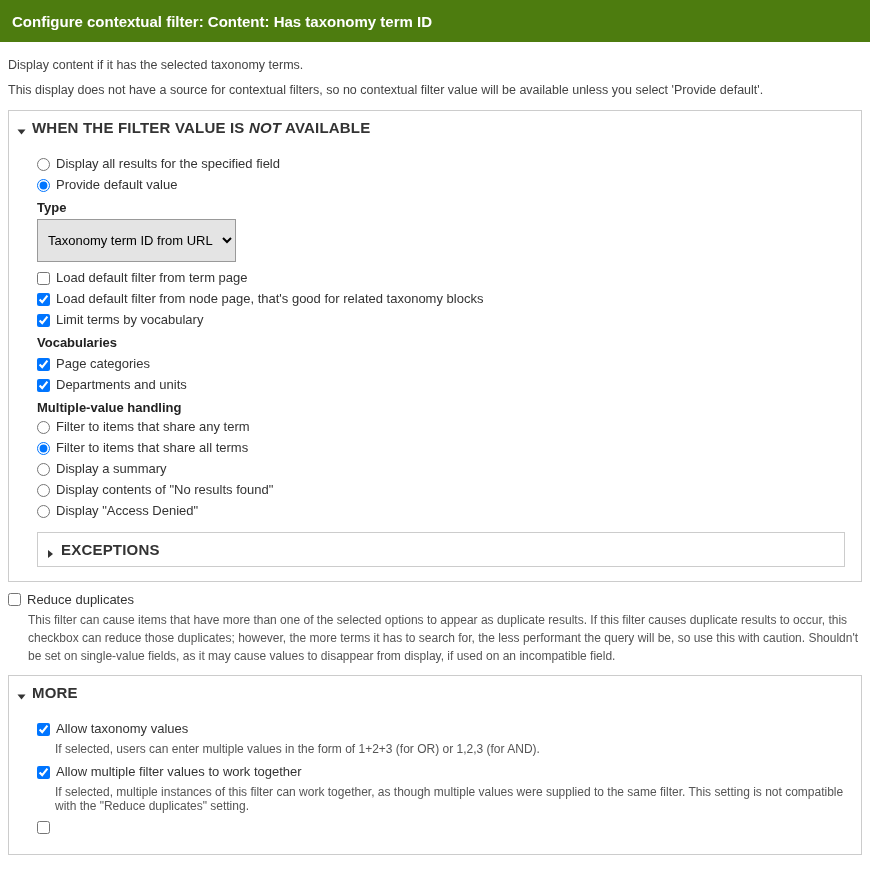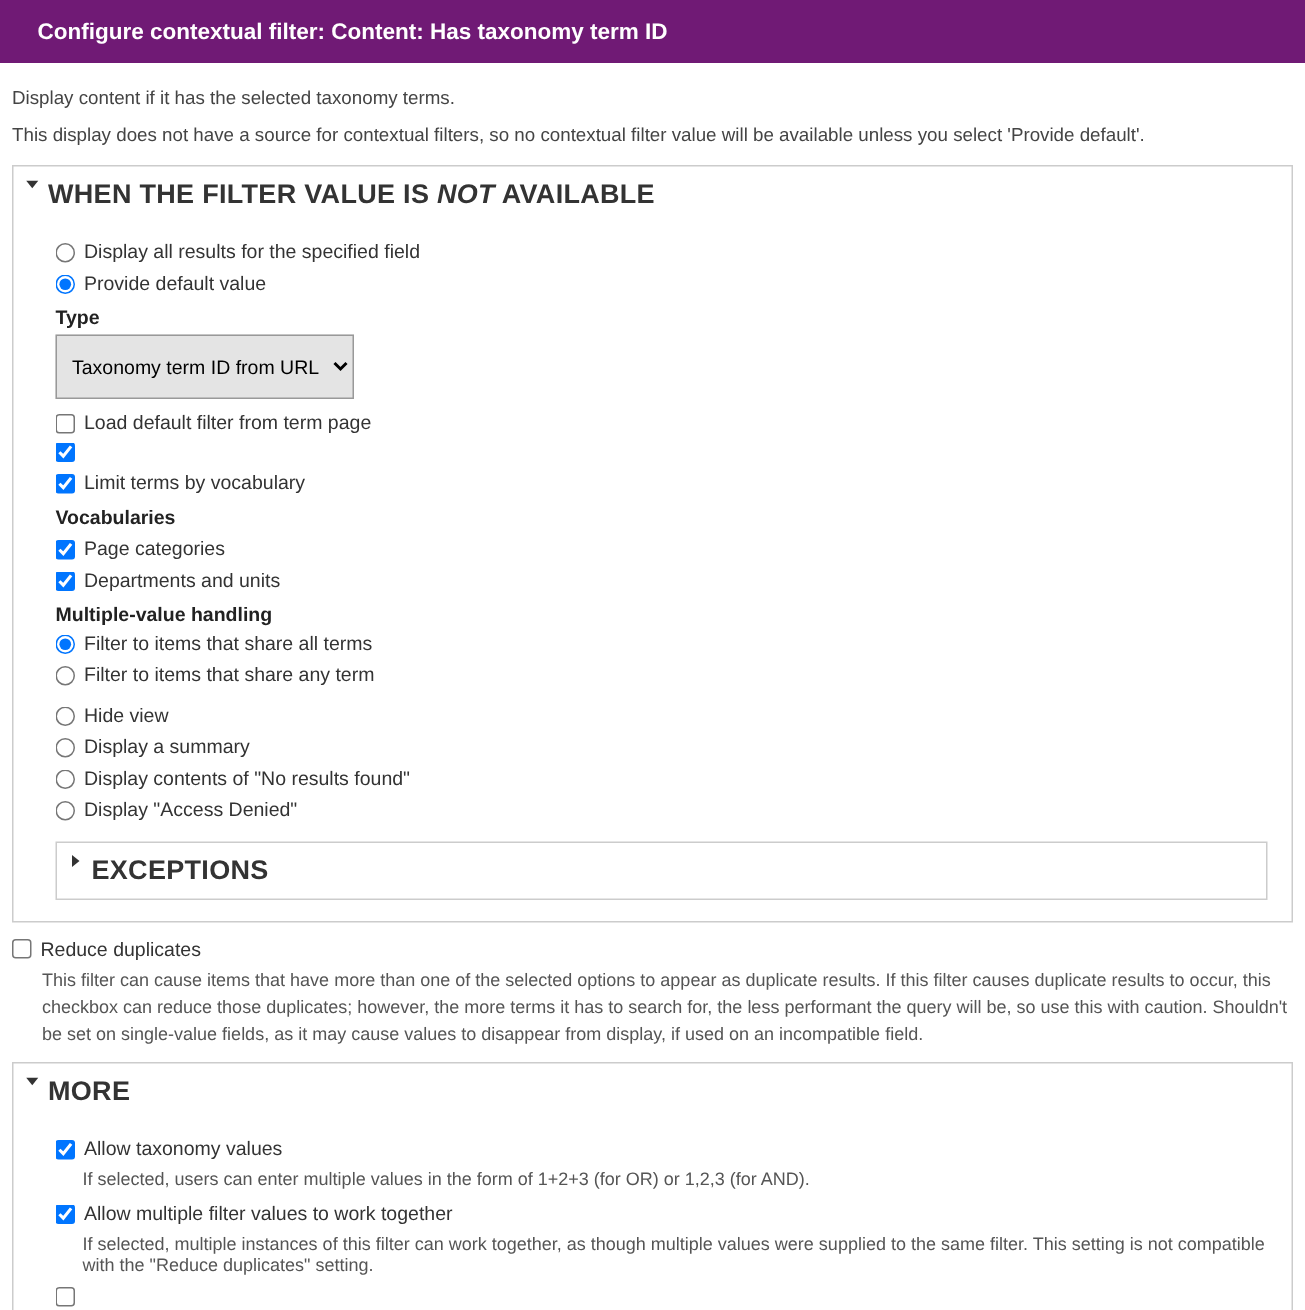--- a/index.html
+++ b/index.html
@@ -3,23 +3,23 @@
 <meta charset="utf-8">
 <style>
 * { box-sizing: border-box; margin: 0; padding: 0; }
 body {
   font-family: "Lucida Grande", "Lucida Sans Unicode", Verdana, sans-serif;
   font-size: 13px;
   color: #333;
   background: #fff;
 }
 .header-bar {
-  background: #701a75;
+  background: #4d7c0f;
   color: #fff;
-  padding: 10px 25px;
+  padding: 10px 12px;
   font-size: 15px;
   font-weight: bold;
   height: 42px;
   display: flex;
   align-items: center;
 }
 .content {
   padding: 14px 8px 8px 8px;
 }
 .intro-text {
@@ -30,25 +30,25 @@
 }
 .fieldset {
   border: 1px solid #ccc;
   margin-top: 10px;
   padding: 0;
   background: #fff;
 }
 .fieldset-legend {
   padding: 8px 10px 8px 10px;
   font-weight: bold;
-  font-size: 18px;
+  font-size: 15px;
   color: #333;
   cursor: pointer;
   display: flex;
-  align-items: flex-start;
+  align-items: flex-end;
   gap: 4px;
   text-transform: uppercase;
   letter-spacing: 0.2px;
 }
 .fieldset-legend .em { font-style: italic; font-weight: bold; }
 .disclosure {
   display: inline-block;
   width: 0; height: 0;
   border-left: 5px solid #333;
   border-top: 4px solid transparent;
@@ -147,50 +147,47 @@
           <option>Taxonomy term ID from URL</option>
         </select>
       </div>
 
       <div class="form-item">
         <input type="checkbox" style="">
         <label>Load default filter from term page</label>
       </div>
       <div class="form-item">
         <input type="checkbox" checked="" style="">
+        <label>Load default filter from node page, that's good for related taxonomy blocks</label>
       </div>
       <div class="form-item">
         <input type="checkbox" checked="" style="">
         <label>Limit terms by vocabulary</label>
       </div>
 
       <div class="sub-label">Vocabularies</div>
       <div class="form-item">
         <input type="checkbox" checked="" style="">
         <label>Page categories</label>
       </div>
       <div class="form-item">
         <input type="checkbox" checked="" style="">
         <label>Departments and units</label>
       </div>
 
       <div class="sub-label">Multiple-value handling</div>
+      <div class="form-item" style="margin-top:2px">
+        <input type="radio" name="multi" style="">
+        <label>Filter to items that share any term</label>
+      </div>
       <div class="form-item" style="margin-top:2px">
         <input type="radio" name="multi" checked="" style="">
         <label>Filter to items that share all terms</label>
       </div>
-      <div class="form-item" style="margin-top:2px">
-        <input type="radio" name="multi" style="">
-        <label>Filter to items that share any term</label>
-      </div>
-
-      <div class="form-item" style="margin-top:12px">
-        <input type="radio" name="notavail" style="">
-        <label>Hide view</label>
-      </div>
+
       <div class="form-item">
         <input type="radio" name="notavail" style="">
         <label>Display a summary</label>
       </div>
       <div class="form-item">
         <input type="radio" name="notavail" style="">
         <label>Display contents of "No results found"</label>
       </div>
       <div class="form-item">
         <input type="radio" name="notavail" style="">

